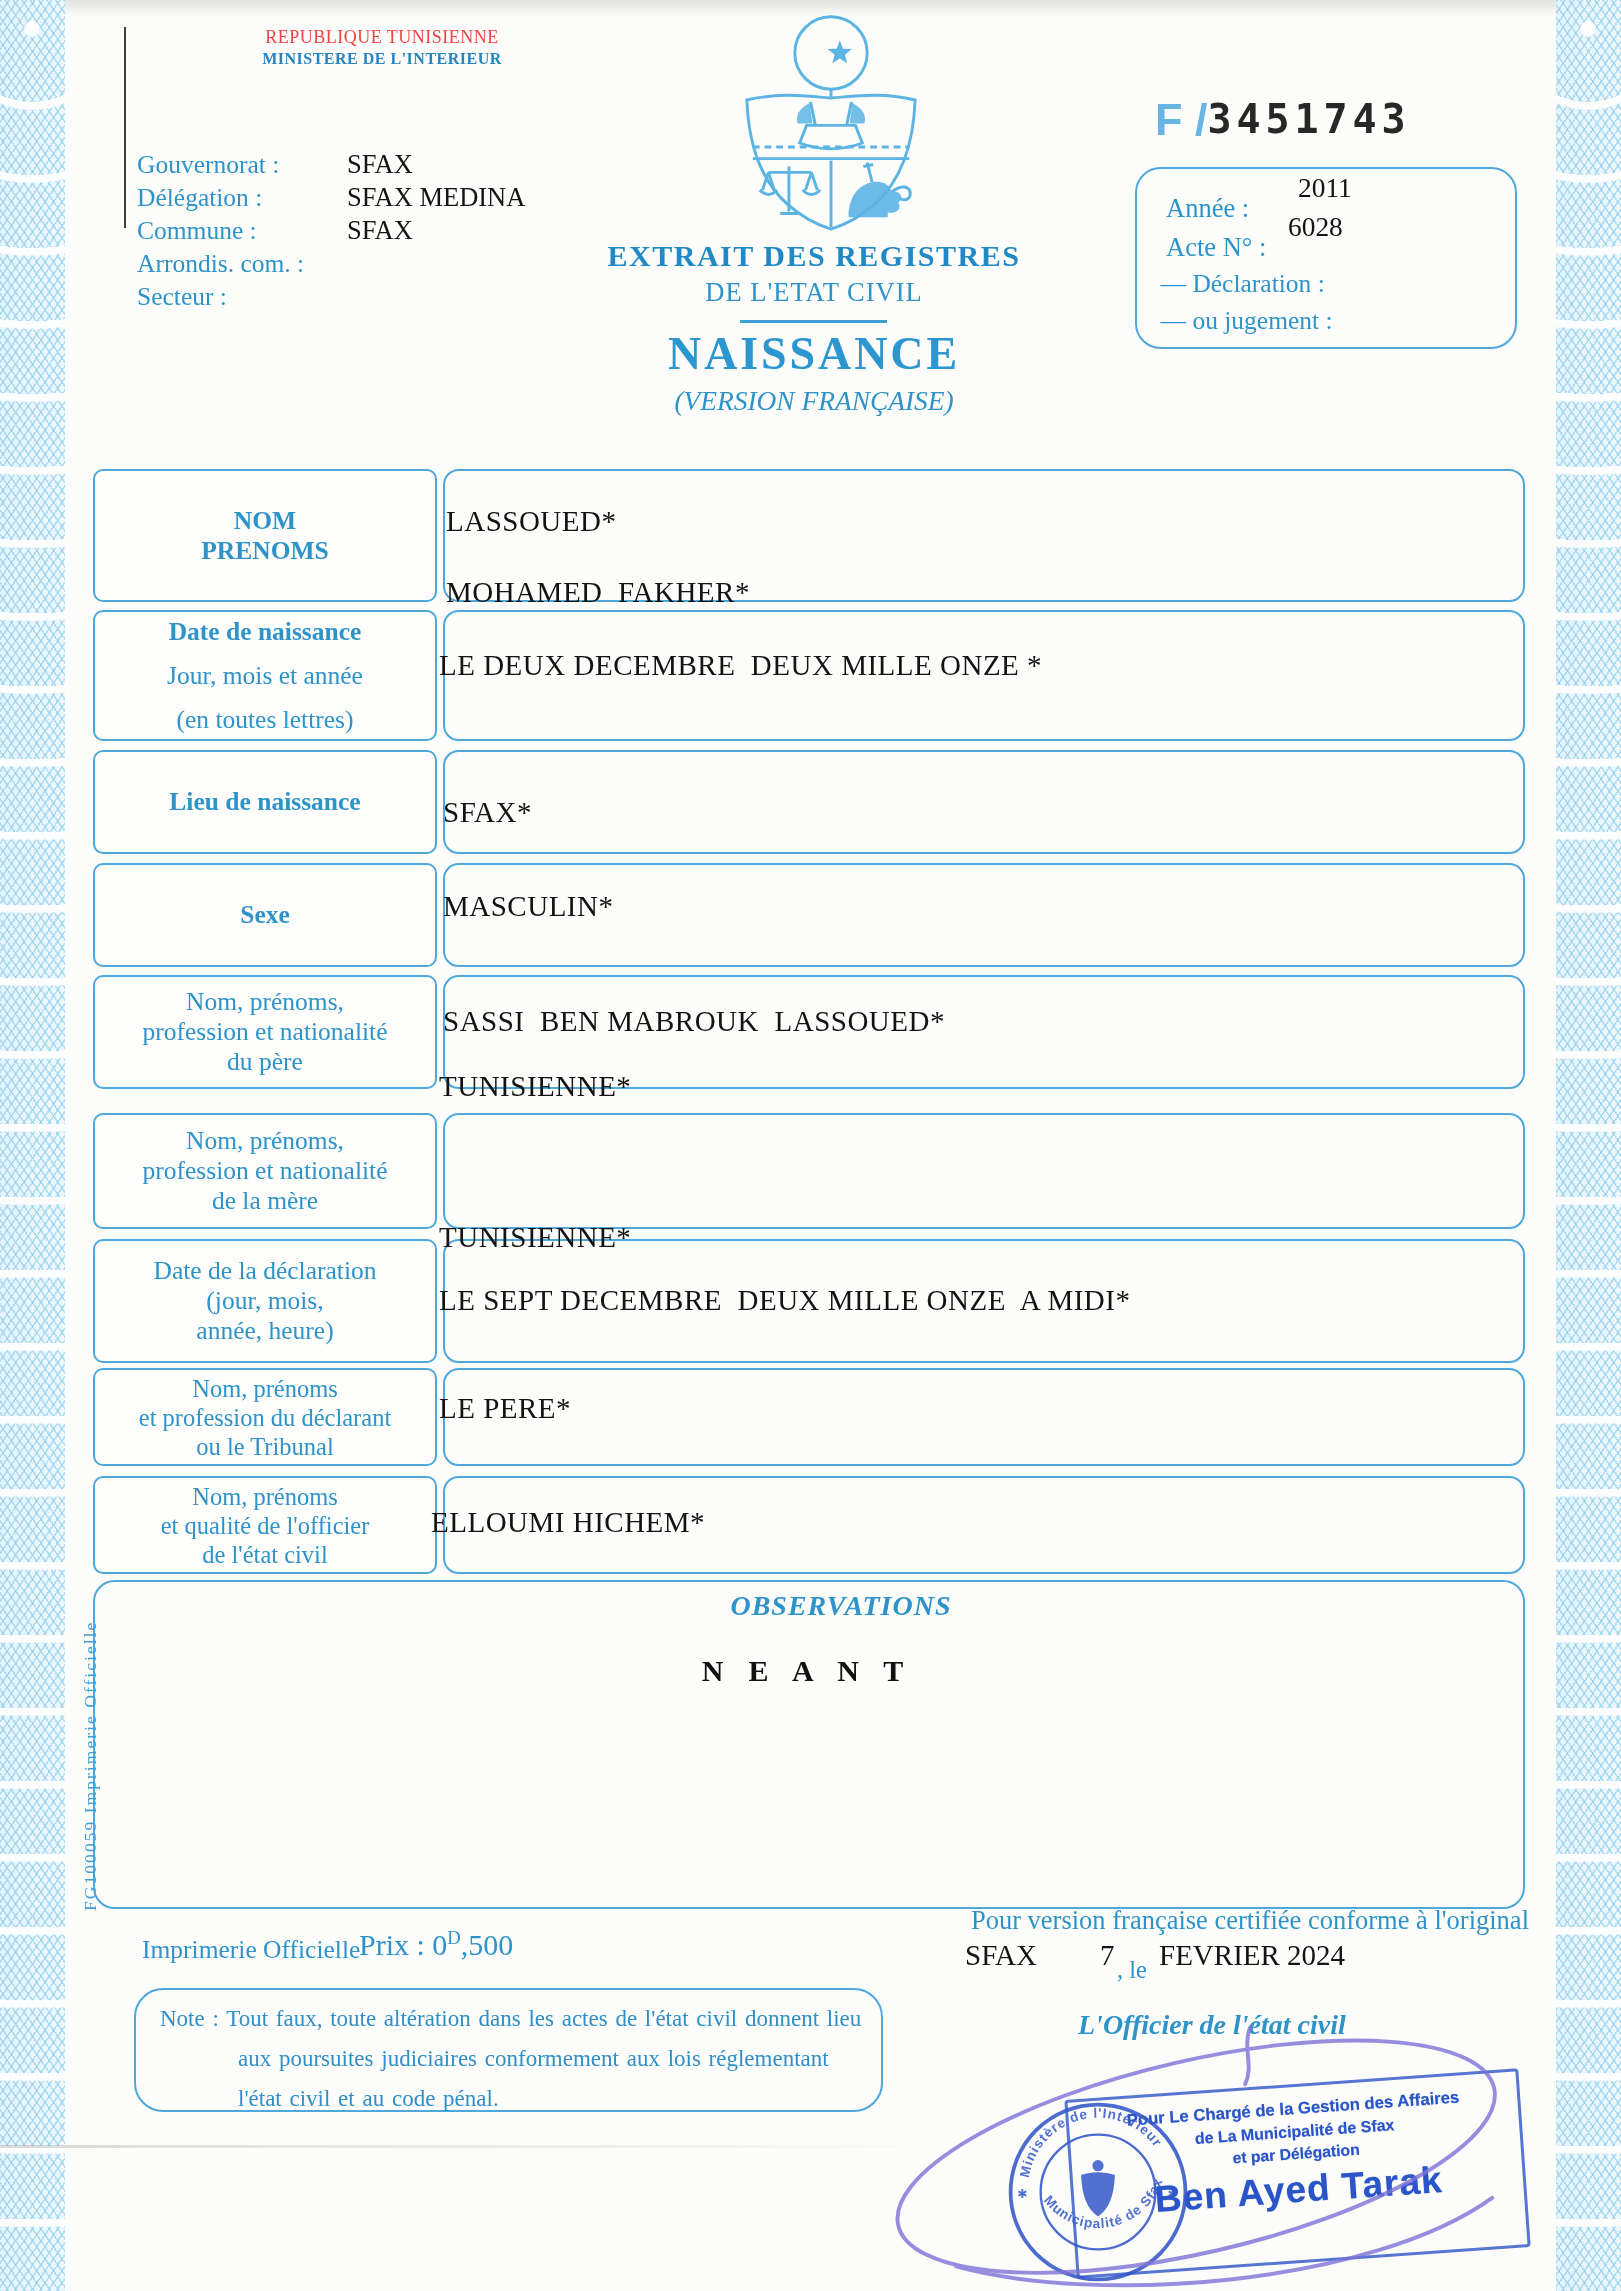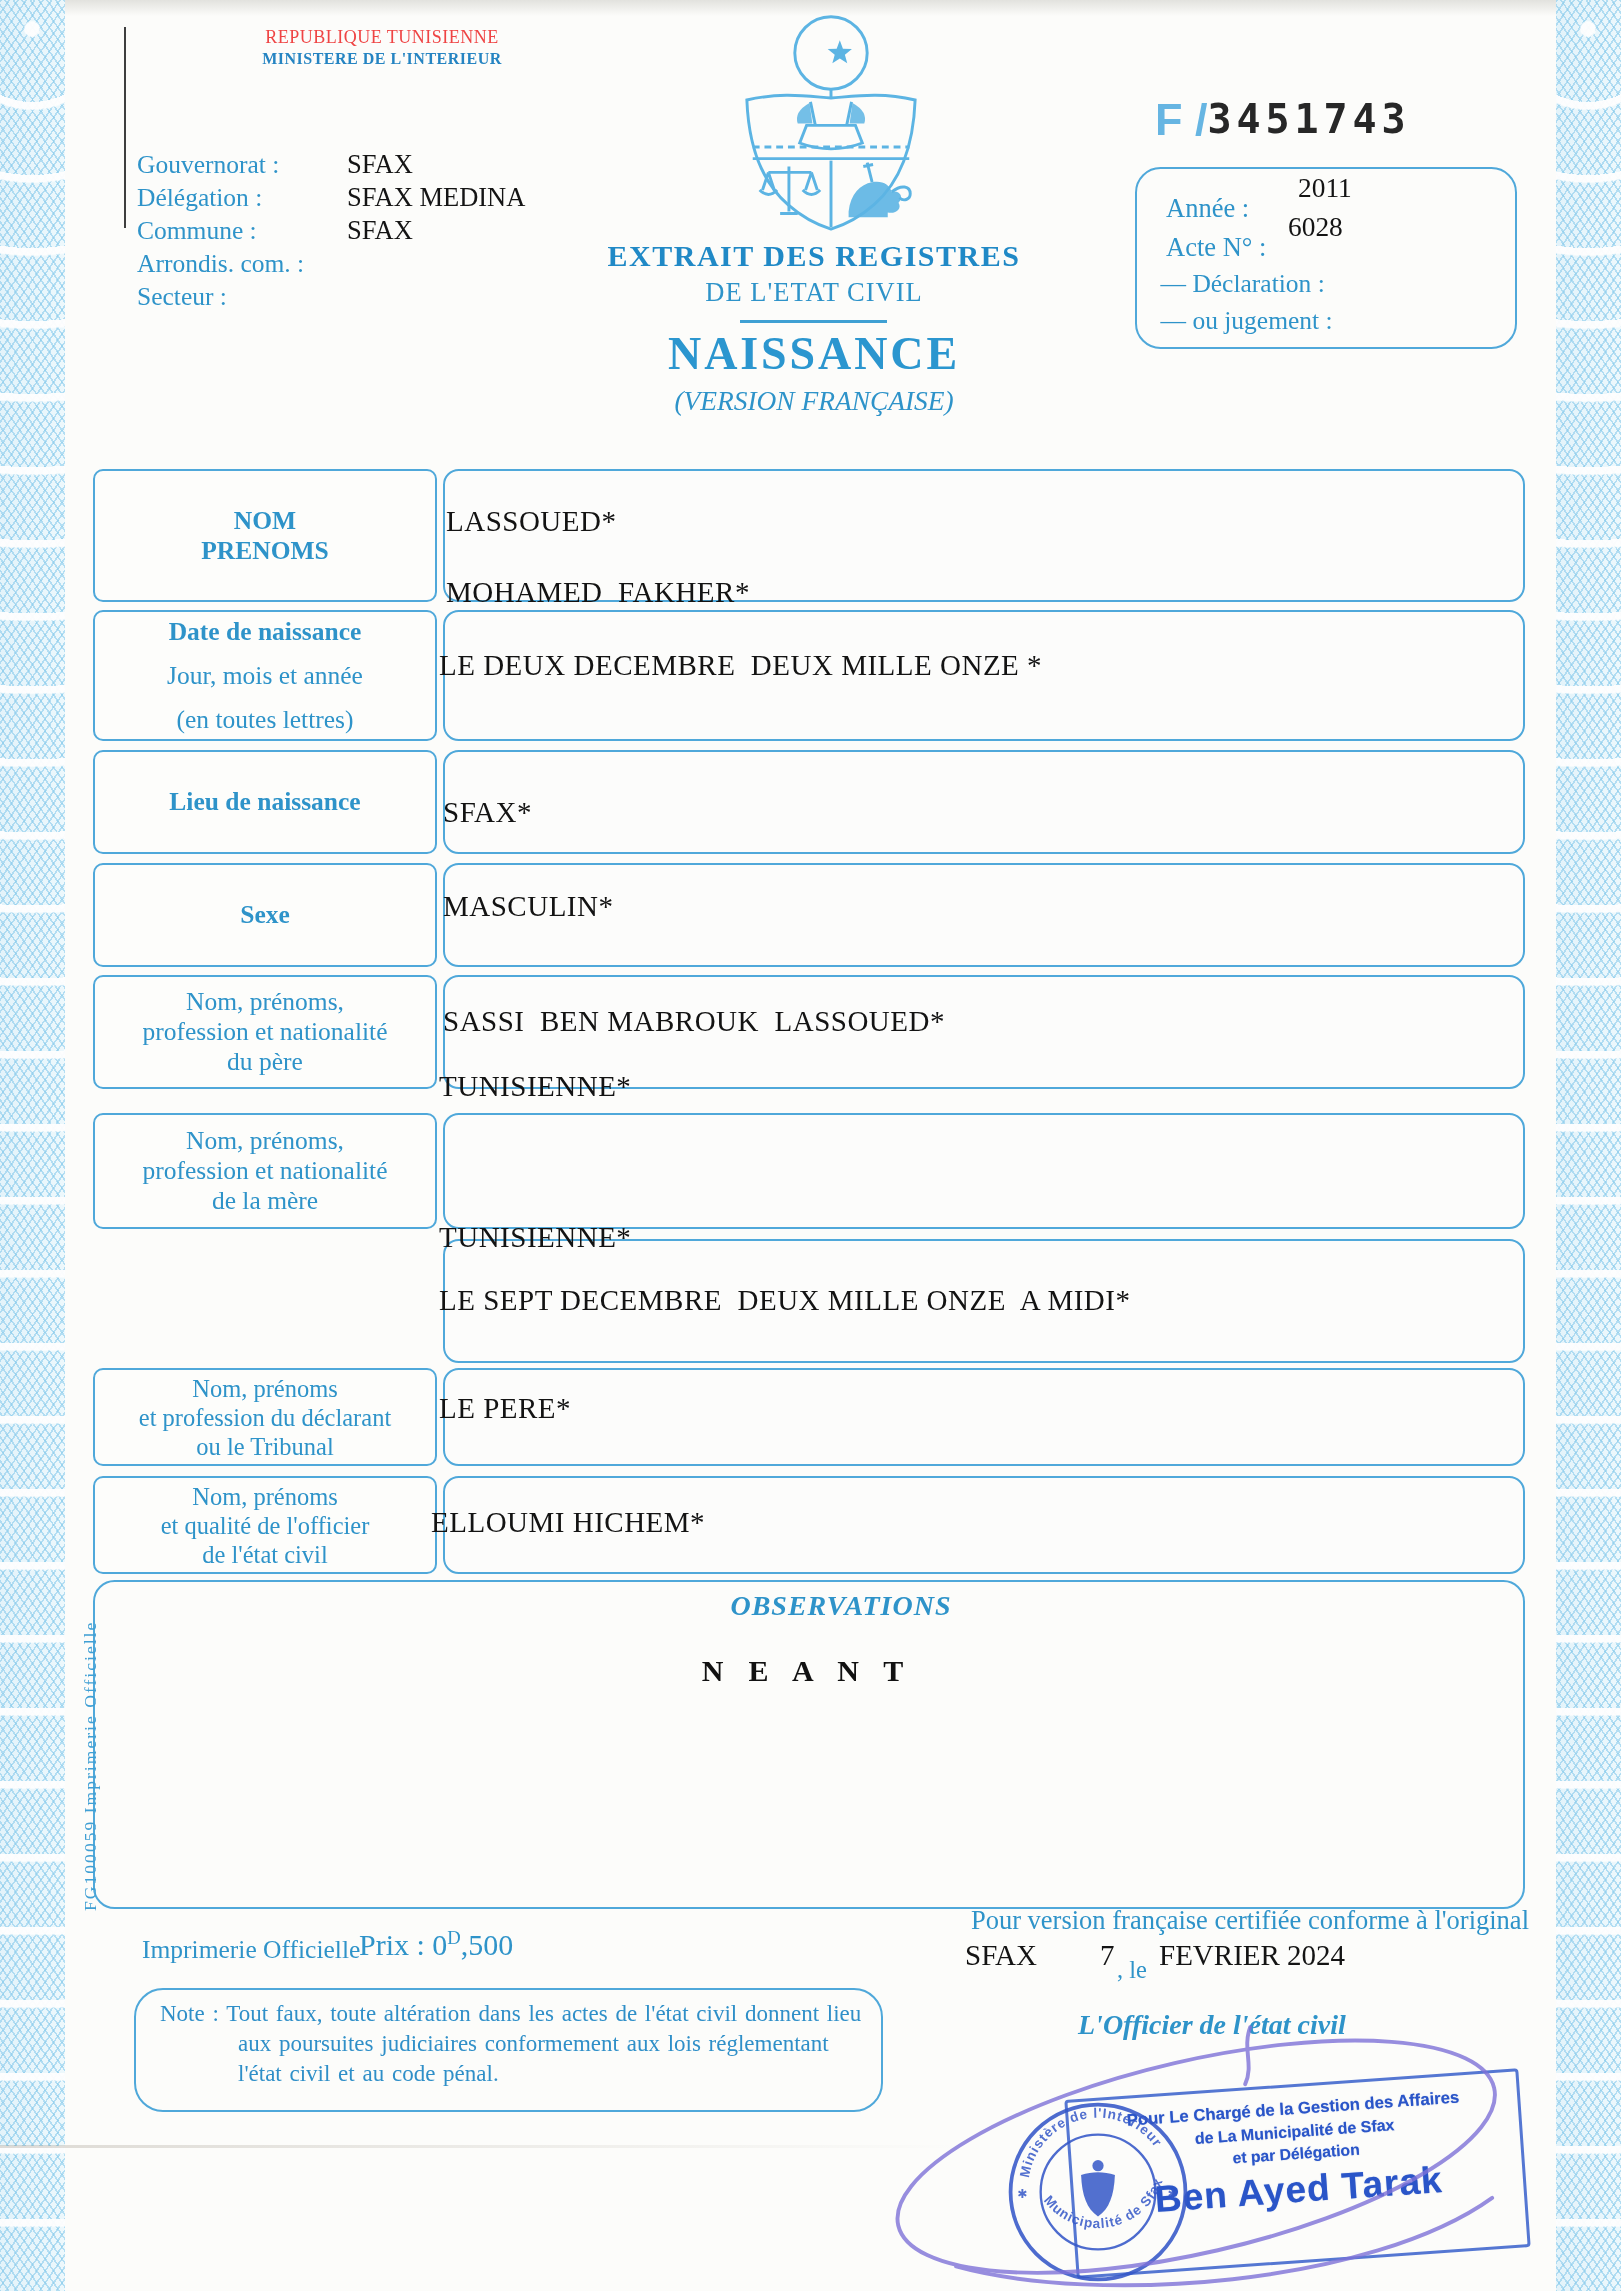--- a/index.html
+++ b/index.html
@@ -66,21 +66,21 @@
   .price sup{font-size:18.6px;}
   .cert{position:absolute;left:961px;top:1905px;width:568px;text-align:right;
     color:#2e93c9;font-size:26.5px;}
   .pd{position:absolute;white-space:nowrap;}
   .pd-place{left:965px;top:1939px;font-size:29px;color:#141414;}
   .pd-day{left:1100px;top:1939px;font-size:29px;color:#141414;}
   .pd-le{left:1117px;top:1956px;font-size:24.5px;color:#2e93c9;}
   .pd-date{left:1159px;top:1939px;font-size:29px;color:#141414;}
   .note-box{position:absolute;left:134px;top:1988px;width:745px;height:120px;
     border:2.9px solid #4fa8da;border-radius:29px;}
-  .note-text{padding:8.8px 15.7px 0 23.5px;color:#2f8fc8;font-size:23px;line-height:30px;
+  .note-text{padding:8.8px 15.7px 0 23.5px;color:#2f8fc8;font-size:23px;line-height:40px;
     padding-left:102px;text-indent:-78px;word-spacing:2px;}
   .officer-title{position:absolute;left:1078px;top:2009px;color:#2e93c9;
     font-size:28px;font-weight:bold;font-style:italic;z-index:4;}
   
   .sig-svg{position:absolute;left:863px;top:1990px;z-index:8;pointer-events:none;}
   .round-stamp{position:absolute;left:1004px;top:2098px;z-index:6;}
   .rect-stamp{position:absolute;left:1070px;top:2084px;width:449px;height:173px;
     transform:rotate(-4deg);border:3.4px solid rgba(42,85,200,.8);border-radius:3.9px;
     text-align:center;color:#2a55c8;font-family:"Liberation Sans",sans-serif;z-index:5;
     text-shadow:0 0 1px rgba(42,85,200,.55);}
@@ -202,20 +202,25 @@
   <div class="typed" style="left:439px;top:1070px;">TUNISIENNE*</div>
 
   <div class="lbox" style="top:1113px;height:112px;">
     <div>Nom, prénoms,</div>
     <div>profession et nationalité</div>
     <div>de la mère</div>
   </div>
   <div class="vbox" style="top:1113px;height:112px;"></div>
   <div class="typed" style="left:439px;top:1221px;">TUNISIENNE*</div>
 
+  <div class="lbox" style="top:1239px;height:120px;">
+    <div>Date de la déclaration</div>
+    <div>(jour, mois,</div>
+    <div>année, heure)</div>
+  </div>
   <div class="vbox" style="top:1239px;height:120px;"></div>
   <div class="typed" style="left:439px;top:1284px;">LE SEPT DECEMBRE  DEUX MILLE ONZE  A MIDI*</div>
 
   <div class="lbox" style="top:1368px;height:94px;font-size:24.5px;line-height:29px;">
     <div>Nom, prénoms</div>
     <div>et profession du déclarant</div>
     <div>ou le Tribunal</div>
   </div>
   <div class="vbox" style="top:1368px;height:94px;"></div>
   <div class="typed" style="left:439px;top:1392px;">LE PERE*</div>

